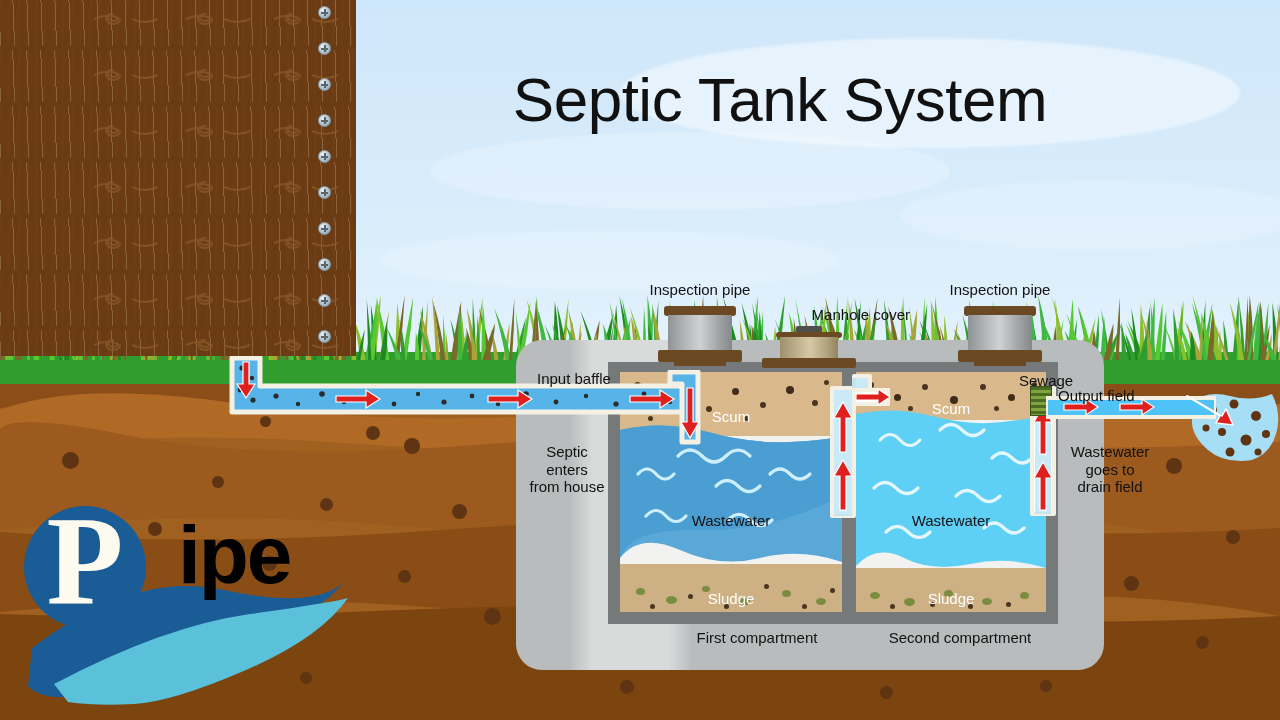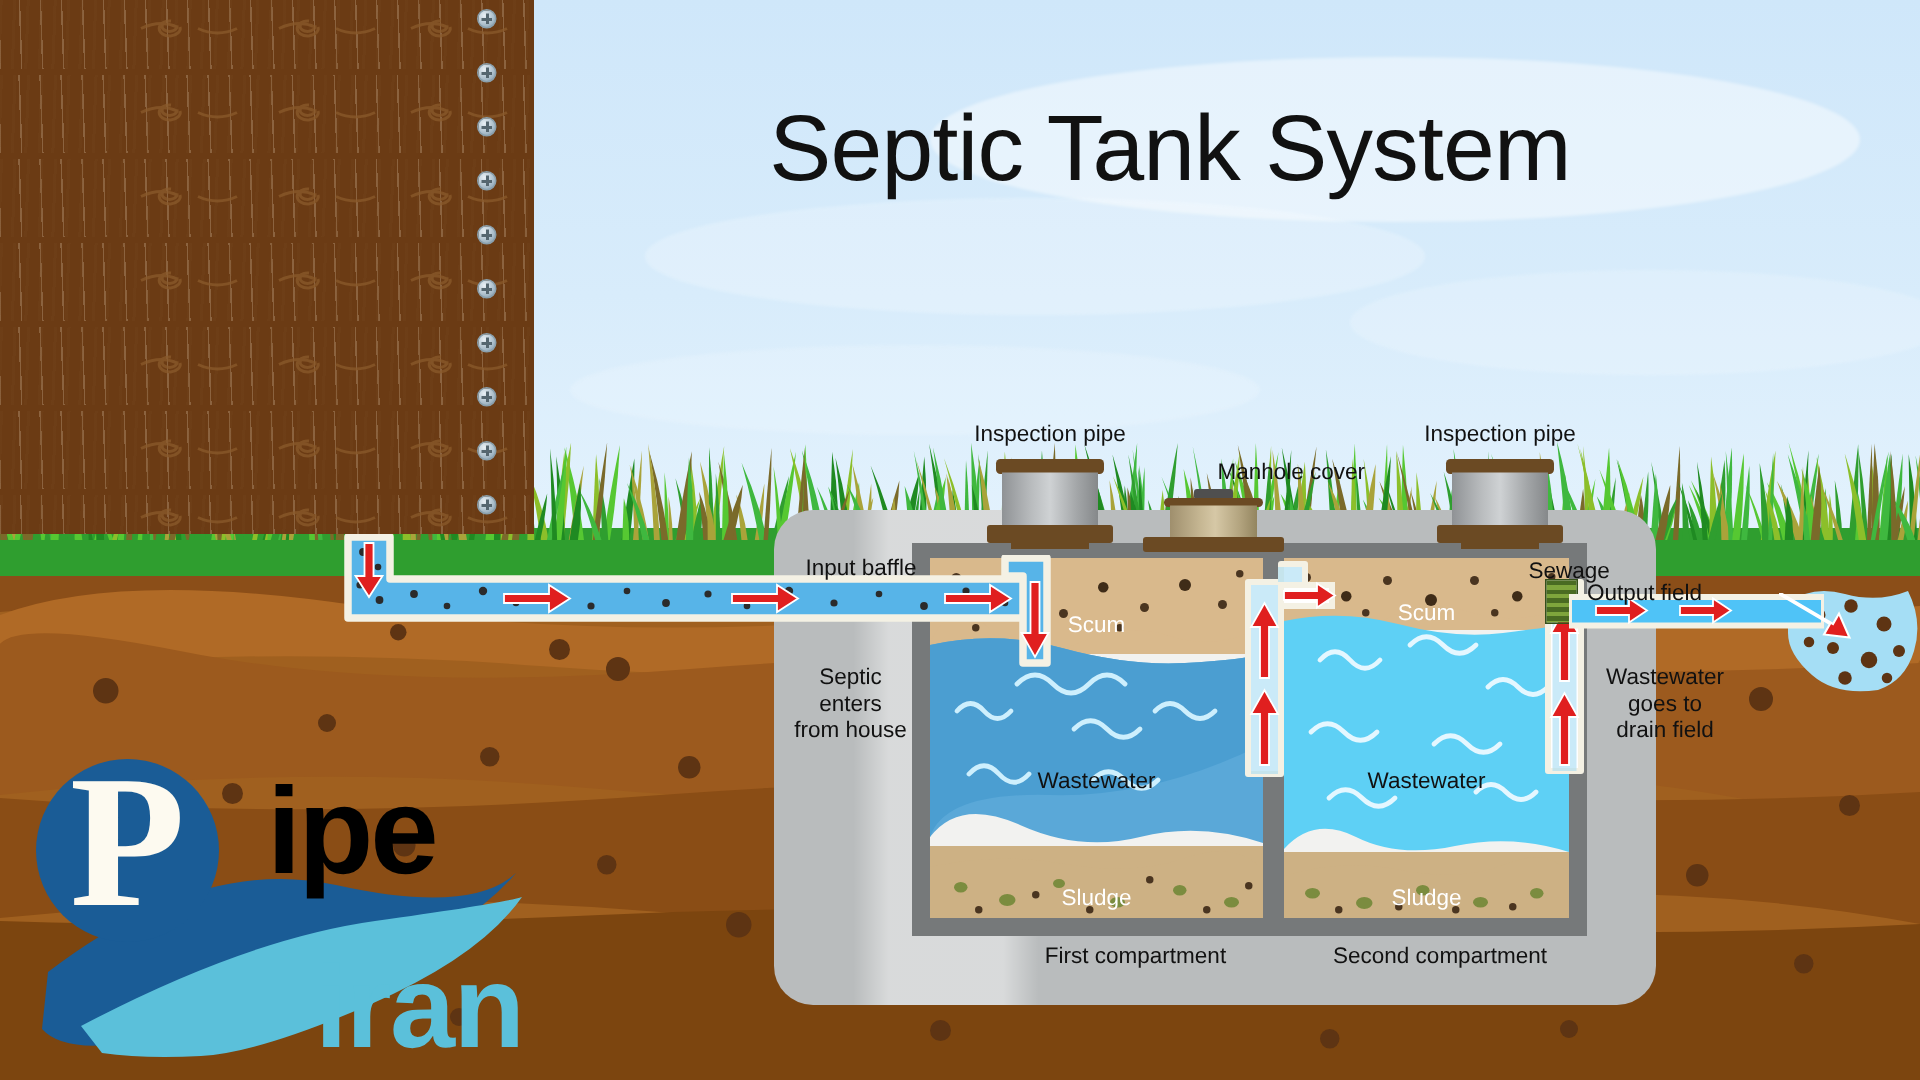--- a/index.html
+++ b/index.html
@@ -1035,16 +1035,15 @@
   <div class="abs lbl center" style="left:851px;top:629px;width:218px;">Second compartment</div>
 
   <div class="abs logo">
     <svg width="350" height="214" viewBox="0 0 350 214" style="position:absolute;left:0;top:0;">
       <path d="M18 150 Q 120 72 210 92 T 330 84 Q 300 120 230 148 T 96 192 T 14 188 Z" fill="#1a5c96"></path>
       <path d="M40 186 Q 150 128 236 116 T 334 100 Q 306 140 232 172 T 120 206 T 54 204 Z" fill="#5bc0da"></path>
     </svg>
     <div class="logo-circle"></div>
     <div class="logo-p">P</div>
     <div class="logo-ipe">ipe</div>
-    <div class="logo-iran">iran</div>
   </div>
 
 </div>
 
 </body></html>

